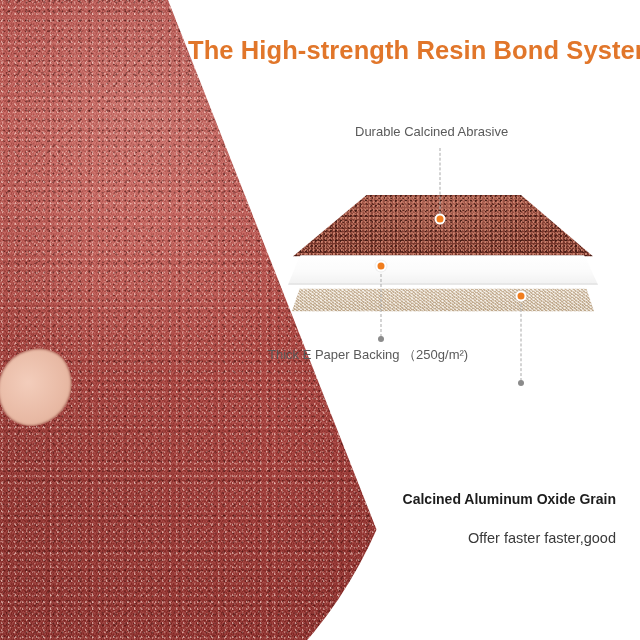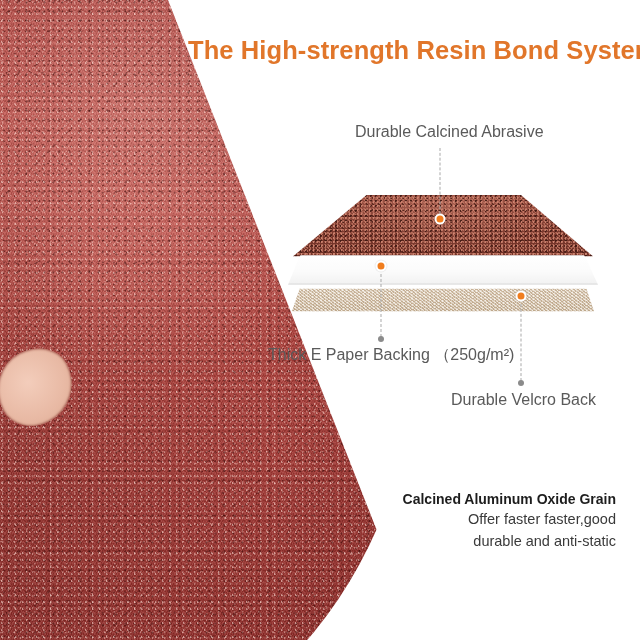--- a/index.html
+++ b/index.html
@@ -142,29 +142,29 @@
   }
   .dash {
     position:absolute; width:0; border-left:1.5px dashed #a9a9a9;
     transform:translateX(-50%);
   }
 
   
   .label {
     position:absolute;
     color:#5a5a5a;
-    font-size:16px;
+    font-size:13px;
     line-height:20px;
     white-space:nowrap;
   }
 
   
   .copy { position:absolute; right:24px; top:489px; width:250px; text-align:right; }
   .copy-head {
-    color:#1d1d1d; font-size:14px; font-weight:bold; line-height:20px; margin-bottom:0;
+    color:#1d1d1d; font-size:14px; font-weight:bold; line-height:20px; margin-bottom:19px;
   }
   .copy-body { color:#3a3a3a; font-size:14.5px; line-height:21.5px; }
 </style>
 </head>
 <body>
 
 <div id="stage">
 
   <div class="disc-wrap">
     <div class="disc">
@@ -202,21 +202,19 @@
 
     <div class="dot-orange" style="left:521px; top:296px;"></div>
     <div class="dash" style="left:521px; top:304px; height:77px;"></div>
     <div class="dot-gray" style="left:521px; top:383px;"></div>
   </div>
 
   <div class="label" style="left:355px; top:122px;">Durable Calcined Abrasive</div>
 
   <div class="label" style="left:268px; top:345px;text-align:right;">Thick E Paper Backing  （250g/m²)</div>
 
-  <div class="label" style="left:451px; top:390px;">Durable Velcro Back</div>
 
   <div class="copy">
     <div class="copy-head">Calcined Aluminum Oxide Grain</div>
     <div class="copy-body">Offer faster faster,good</div>
-    <div class="copy-body">durable and anti-static</div>
   </div>
 
 </div>
 
 </body></html>

